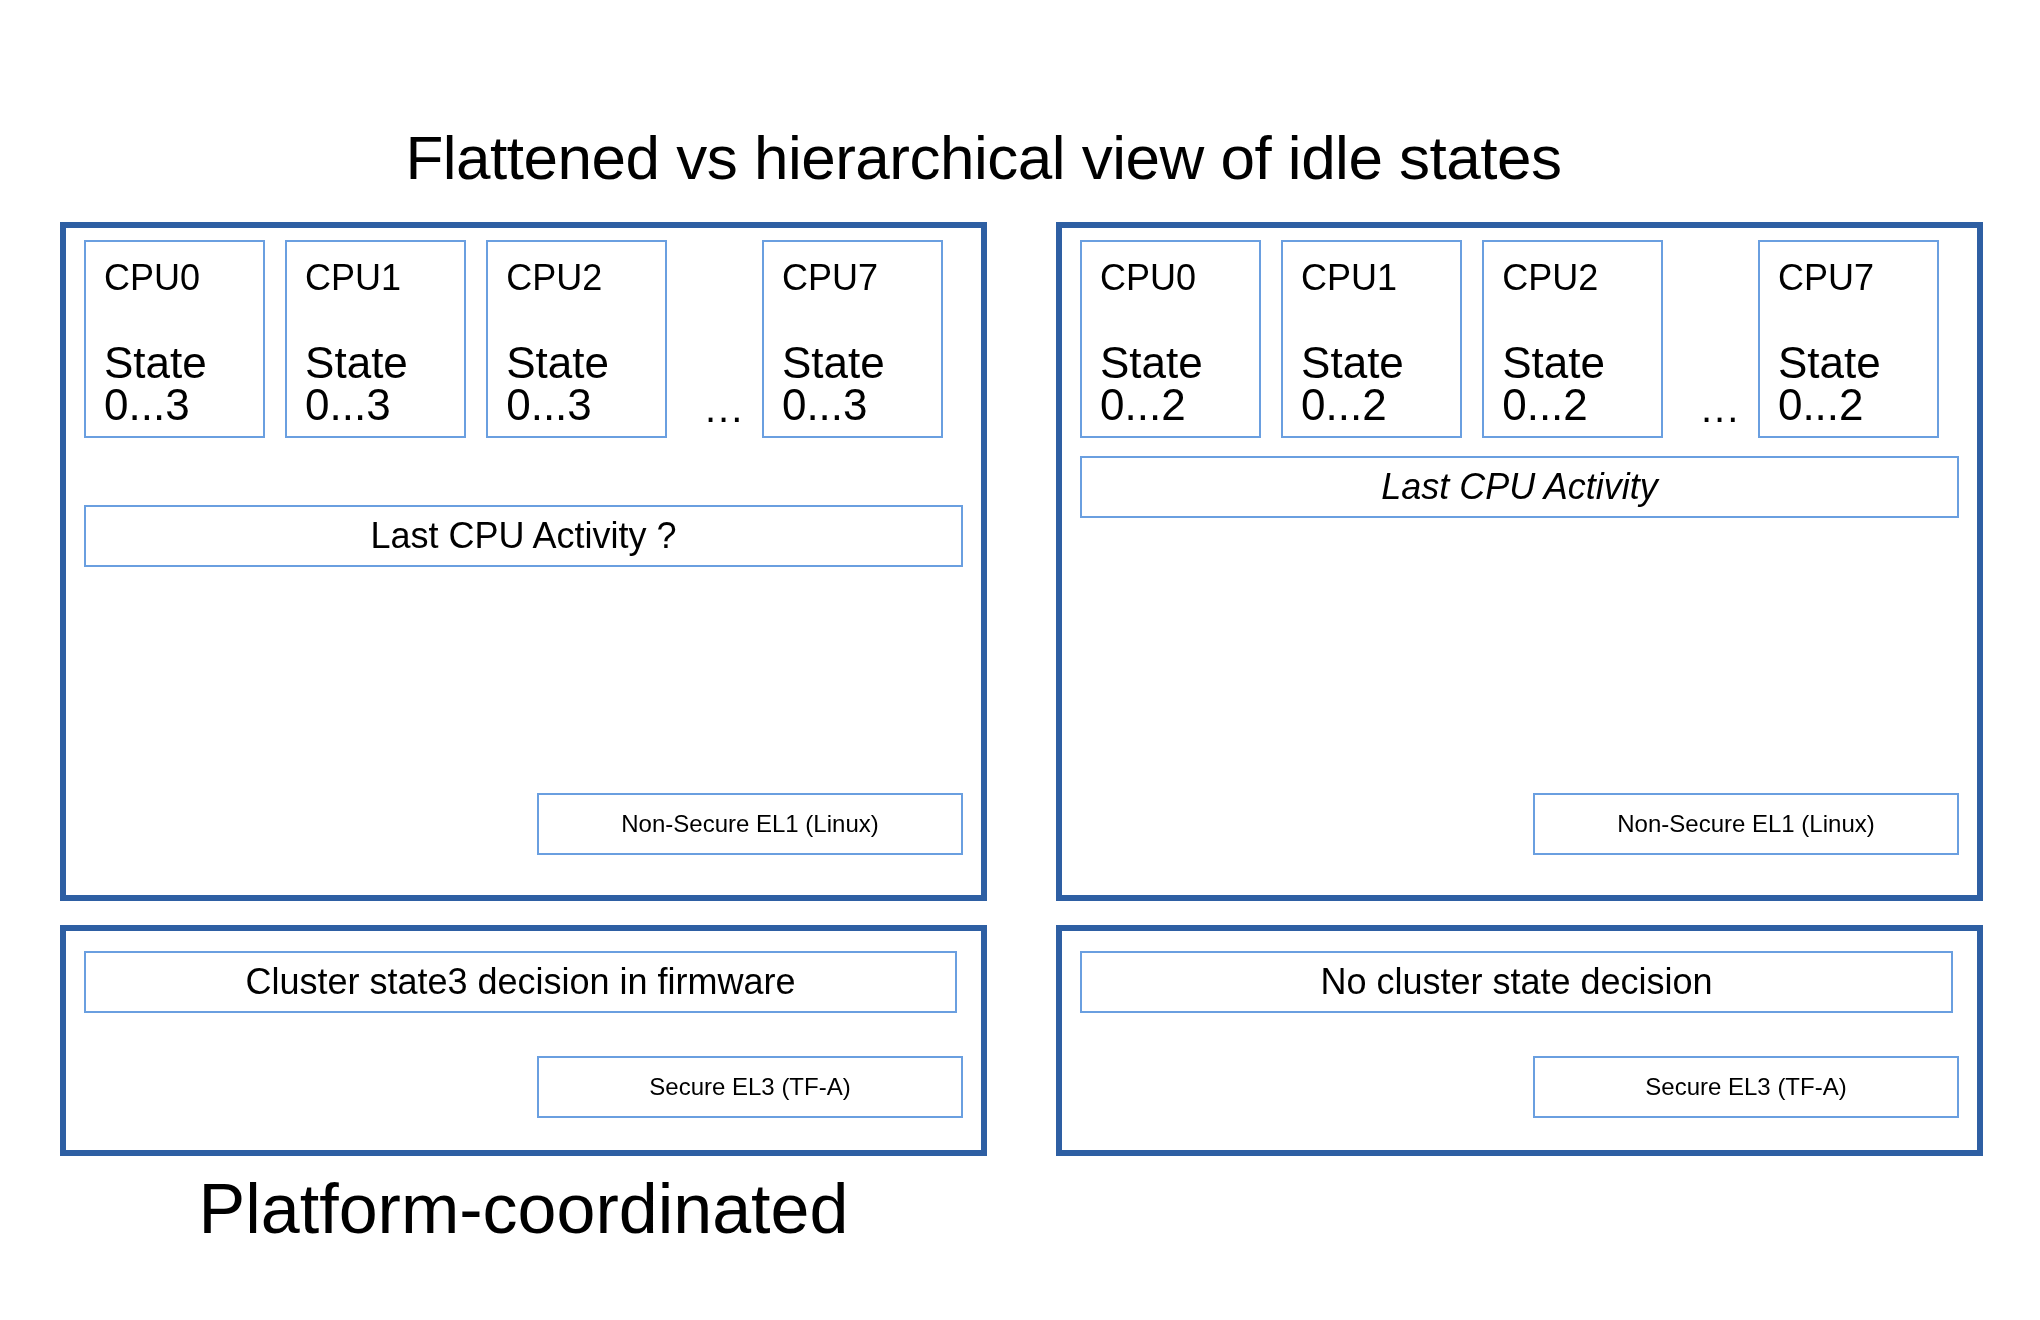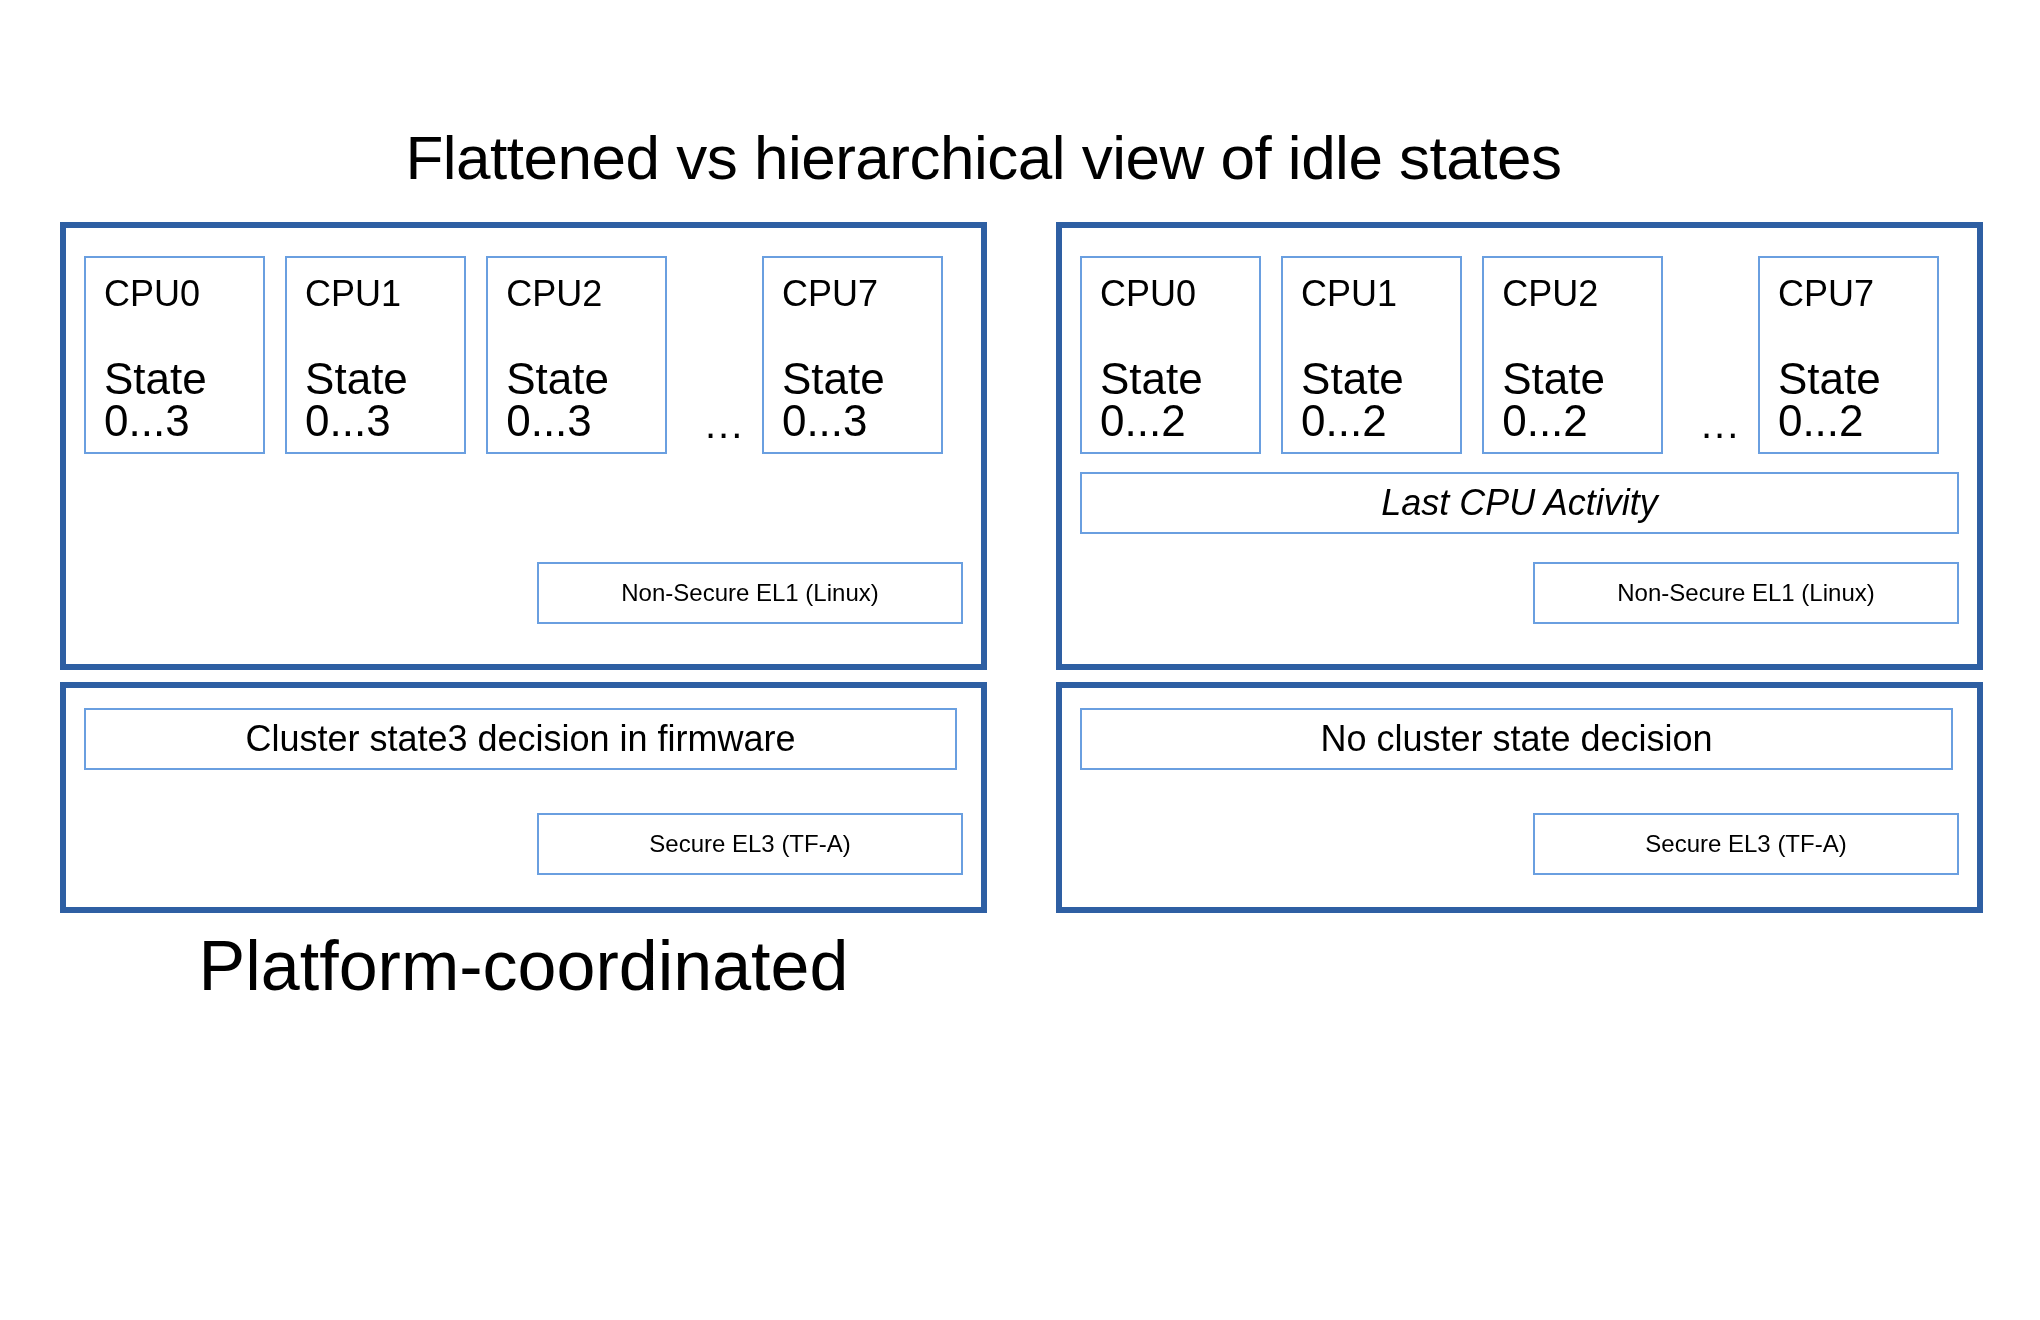--- a/index.html
+++ b/index.html
@@ -38,26 +38,26 @@
   .column.right { left: 1056px; }
 
   
   .panel {
     box-sizing: border-box;
     border: 6px solid #2e5fa3;
     background: #ffffff;
     position: relative;
   }
   .panel-os {
-    height: 448px;
-    padding: 28px 18px 0 18px;
+    height: 679px;
+    padding: 12px 18px 0 18px;
   }
   .panel-fw {
     height: 231px;
-    margin-top: 12px;
+    margin-top: 24px;
     padding: 20px 24px 0 18px;
   }
 
   
   .cpu-row {
     display: flex;
     align-items: flex-start;
     gap: 0px;
     height: 200px;
   }
@@ -174,20 +174,21 @@
       <div class="cpu-box">
         <div class="cpu-name">CPU7</div>
         <div class="cpu-state">
           <span>State</span>
           <span>0...3</span>
         </div>
       </div>
 
     </div>
 
+    <div class="bar activity-left">Last CPU Activity ?</div>
 
     <div class="level-box level-el1">Non-Secure EL1 (Linux)</div>
   </div>
 
   <div class="panel panel-fw">
     <div class="bar decision">Cluster state3 decision in firmware</div>
     <div class="level-box level-el3">Secure EL3 (TF-A)</div>
   </div>
 
   <div class="col-caption">Platform-coordinated</div>

